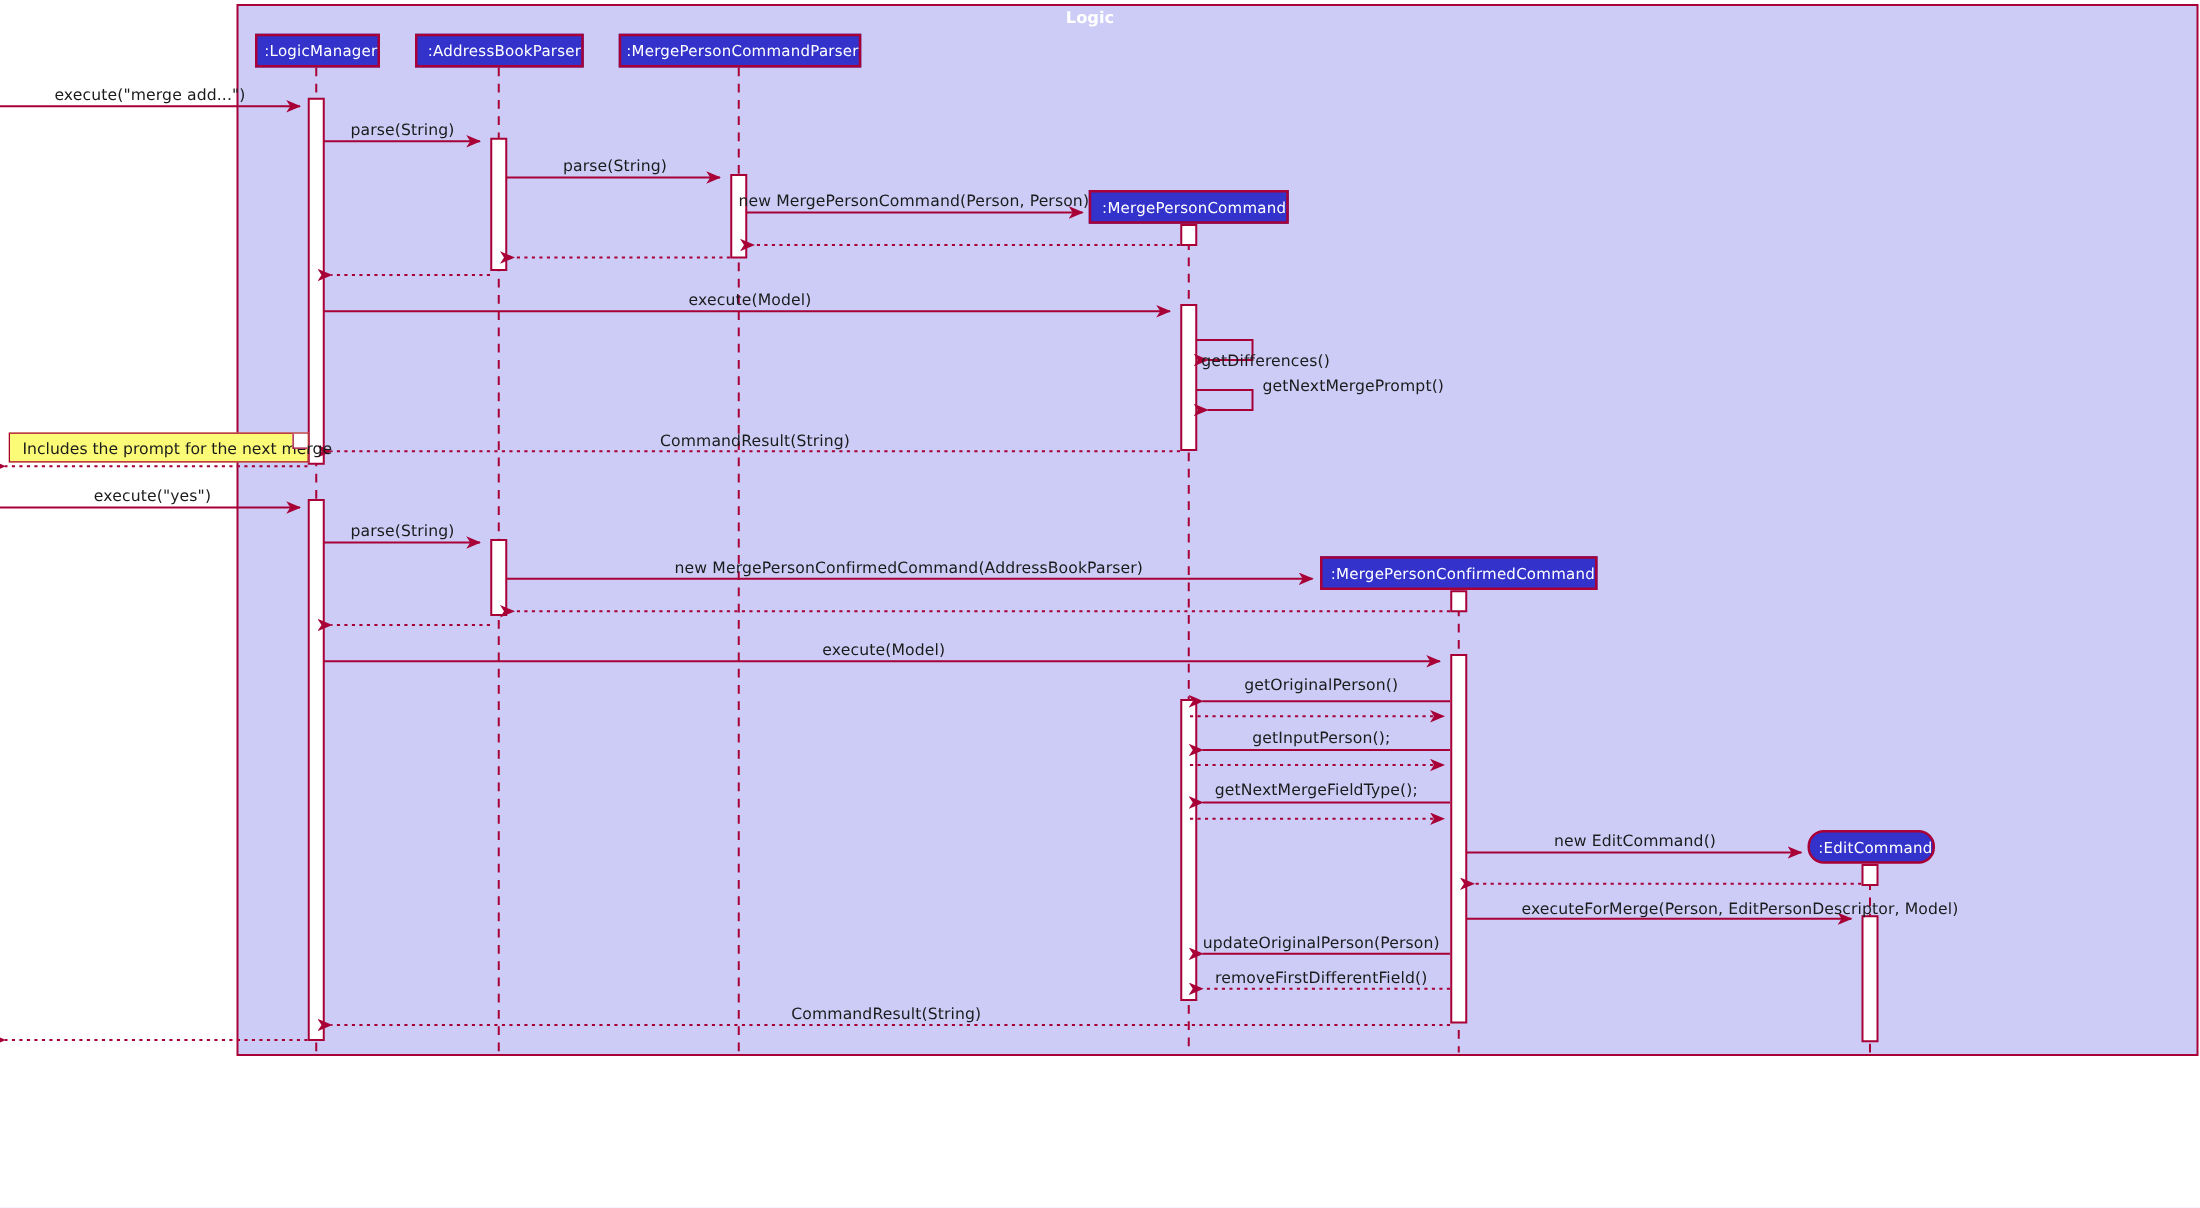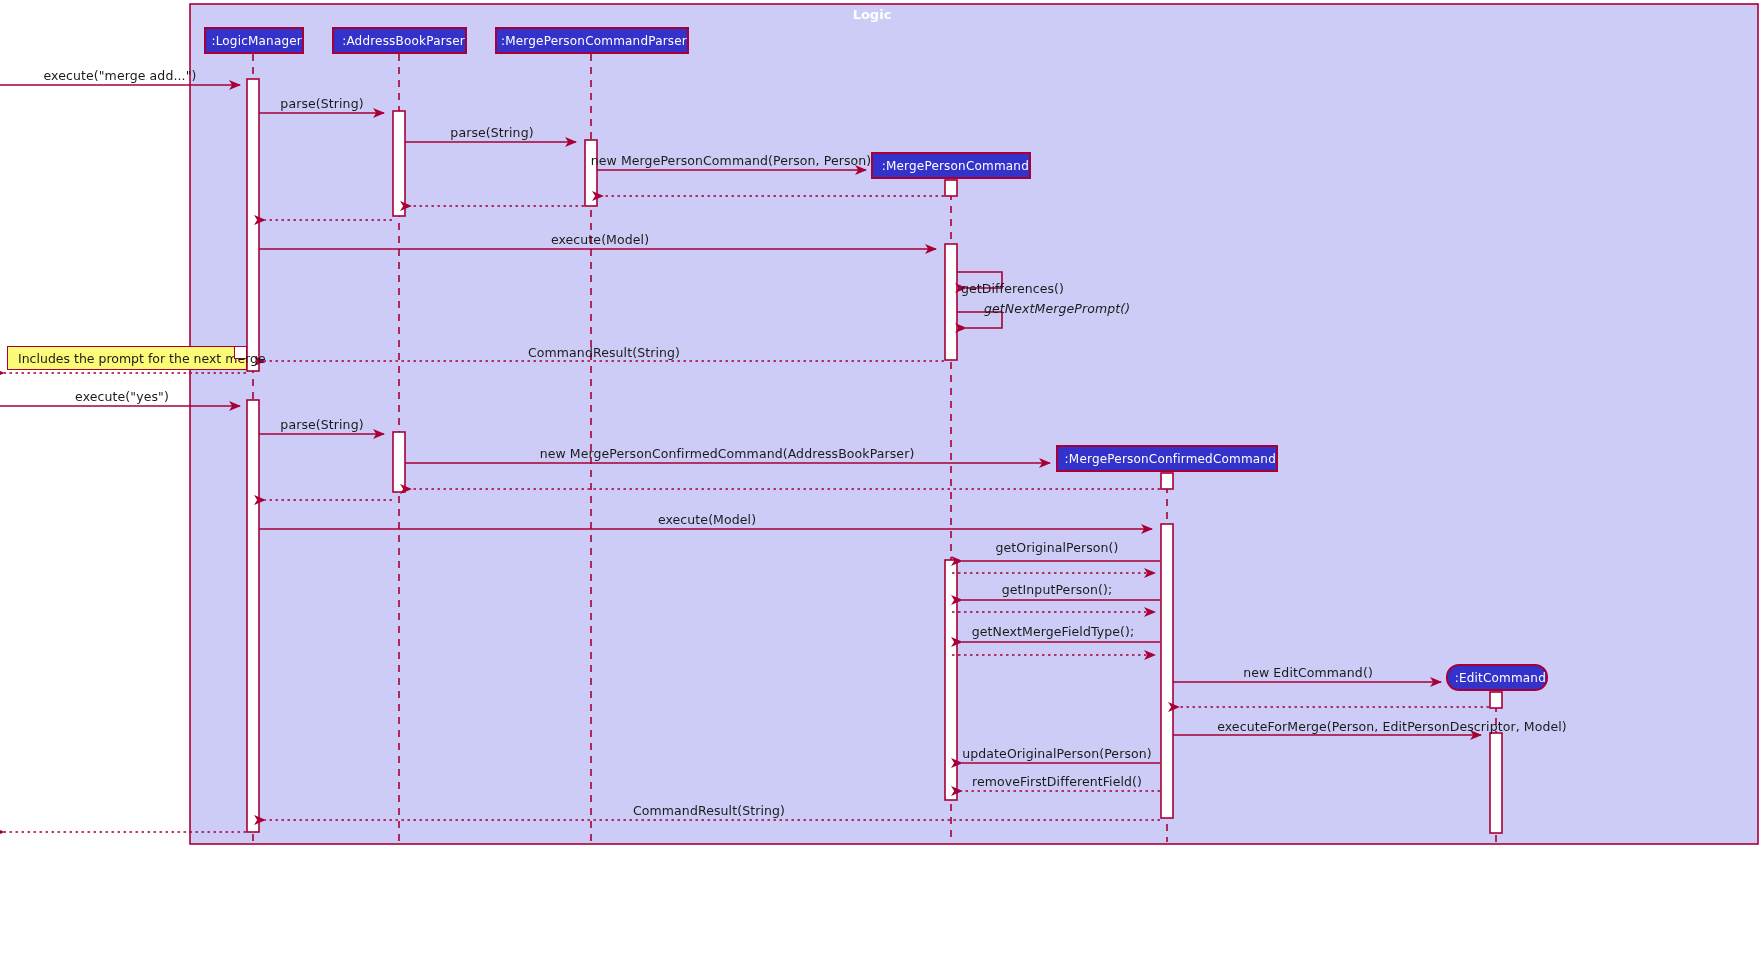--- a/index.html
+++ b/index.html
@@ -193,21 +193,21 @@
   <div class="pbox" style="left:1446px;top:664px;width:102px;height:27px;border-radius:13px;">
     <span>:EditCommand</span>
   </div>
 
   <div class="lbl ctr" style="left:120px;top:70px;">execute("merge add...")</div>
   <div class="lbl ctr" style="left:322px;top:98px;">parse(String)</div>
   <div class="lbl ctr" style="left:492px;top:127px;">parse(String)</div>
   <div class="lbl ctr" style="left:731px;top:155px;text-align:center;">new MergePersonCommand(Person, Person)</div>
   <div class="lbl ctr" style="left:600px;top:234px;">execute(Model)</div>
   <div class="lbl" style="left:961px;top:263px;margin-top:20px;">getDifferences()</div>
-  <div class="lbl" style="left:984px;top:303px;font-style:italic;">getNextMergePrompt()</div>
+  <div class="lbl" style="left:1010px;top:303px;">getNextMergePrompt()</div>
   <div class="lbl ctr" style="left:604px;top:347px;">CommandResult(String)</div>
   <div class="lbl ctr" style="left:122px;top:391px;">execute("yes")</div>
   <div class="lbl ctr" style="left:322px;top:419px;">parse(String)</div>
   <div class="lbl ctr" style="left:727px;top:448px;">new MergePersonConfirmedCommand(AddressBookParser)</div>
   <div class="lbl ctr" style="left:707px;top:514px;">execute(Model)</div>
   <div class="lbl ctr" style="left:1057px;top:542px;">getOriginalPerson()</div>
   <div class="lbl ctr" style="left:1057px;top:584px;">getInputPerson();</div>
   <div class="lbl ctr" style="left:1053px;top:626px;">getNextMergeFieldType();</div>
   <div class="lbl ctr" style="left:1308px;top:667px;text-align:right;">new EditCommand()</div>
   <div class="lbl ctr" style="left:1392px;top:721px;">executeForMerge(Person, EditPersonDescriptor, Model)</div>

